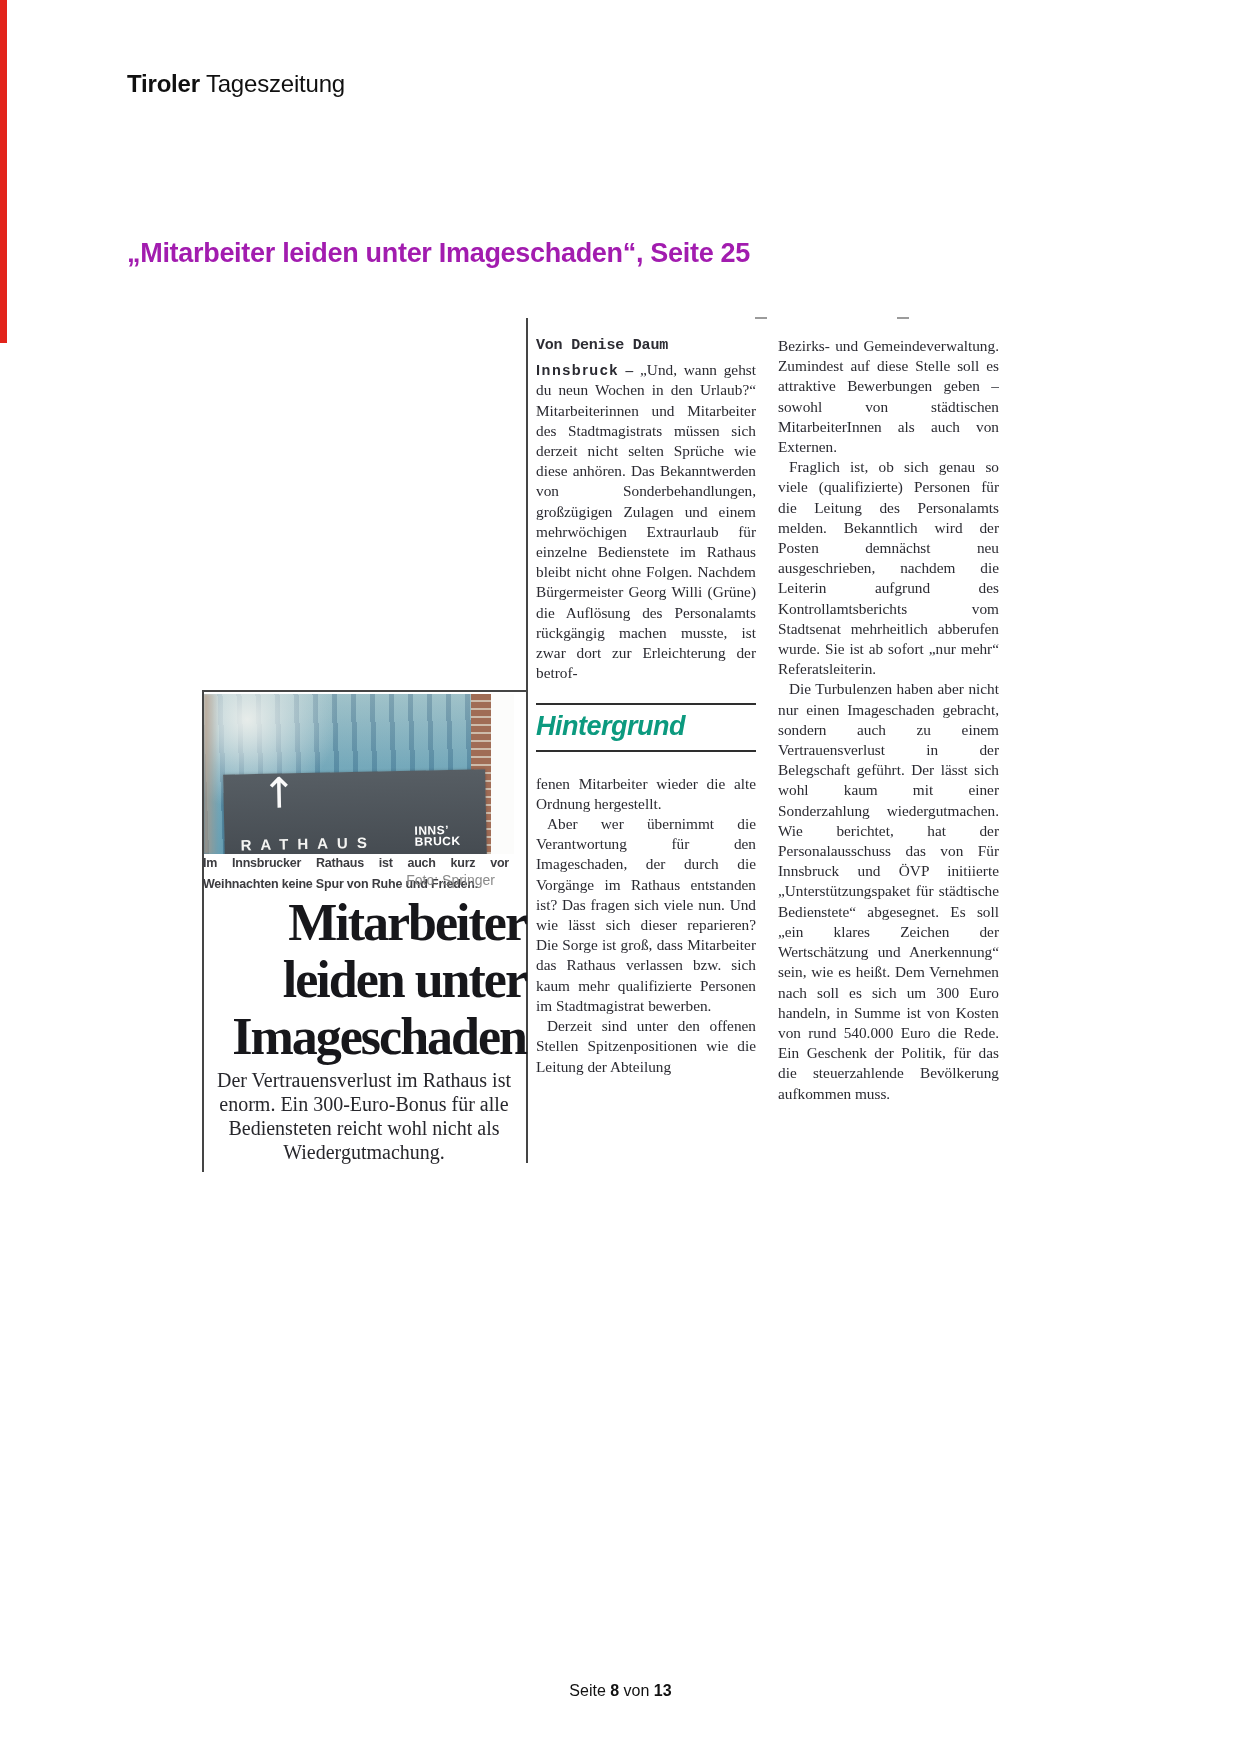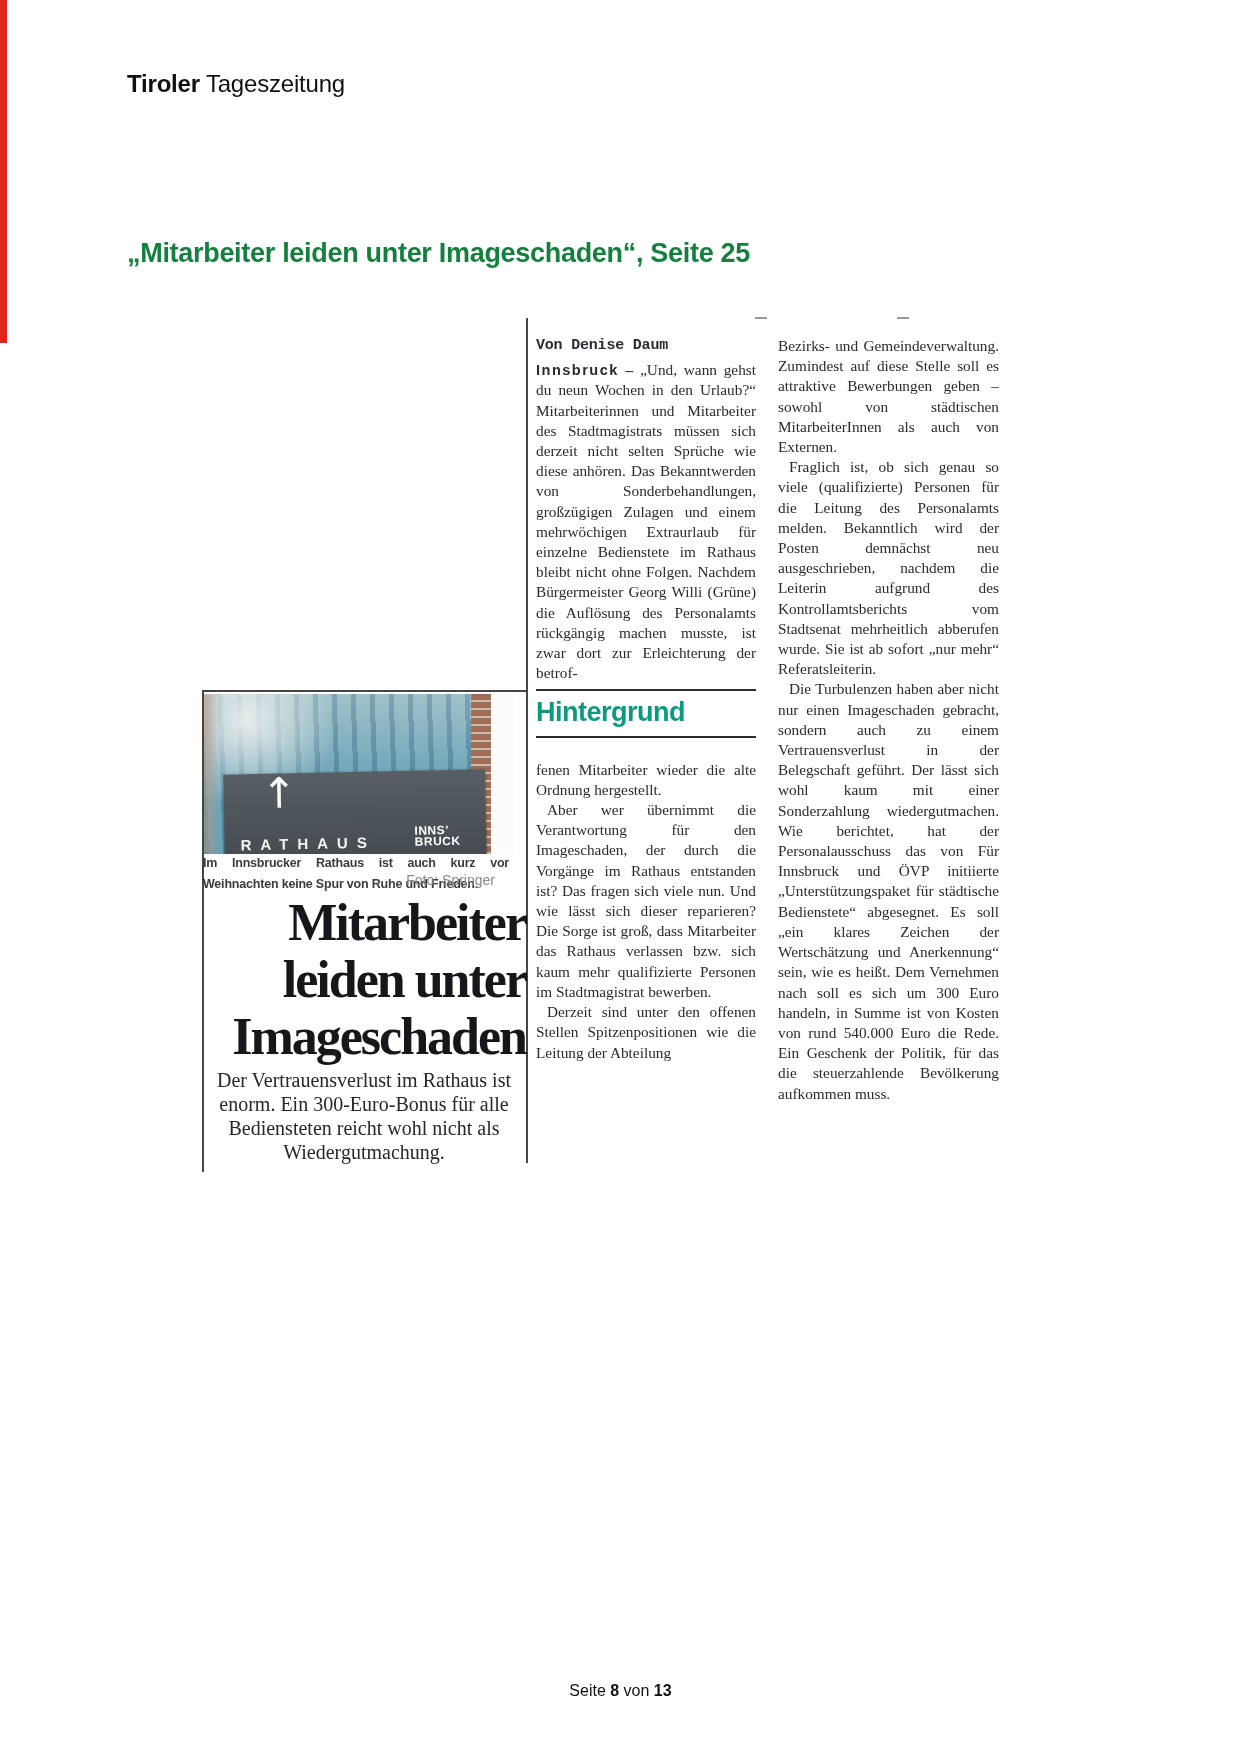--- a/index.html
+++ b/index.html
@@ -7,21 +7,21 @@
         font-family:"Liberation Sans",sans-serif;color:#1a1a1a;}
 
   
   .red-bar{position:absolute;left:0;top:0;width:7px;height:343px;background:#e2241b;}
 
   
   .masthead{position:absolute;left:127px;top:70px;font-size:24px;color:#101010;letter-spacing:-0.2px;}
   .masthead .bold{font-weight:bold;}
 
   
-  .clip-ref{position:absolute;left:127px;top:238px;font-size:27px;font-weight:bold;color:#15803d;letter-spacing:-0.3px;}
+  .clip-ref{position:absolute;left:127px;top:238px;font-size:27px;font-weight:bold;color:#a21caf;letter-spacing:-0.3px;}
 
   
   .dash{position:absolute;width:12px;height:2px;background:#9b9b9b;}
   .rule-v{position:absolute;background:#454545;width:2px;}
   .rule-h{position:absolute;background:#454545;height:2px;}
 
   
   .photo{position:absolute;left:204px;top:694px;width:310px;height:160px;overflow:hidden;
          background-color:#79abbc;
          background-image:
@@ -64,22 +64,22 @@
   .col-2{left:778px;width:221px;}
   .byline{font-family:Liberation Mono, monospace;font-weight:bold;font-size:15px;color:#2c2c33;
           letter-spacing:-0.2px;text-align:left;}
   .col p{margin:0;}
   .col p.first{margin-top:4px;}
   .col p.ind{text-indent:11px;}
   .lead-in{font-family:"Liberation Sans",sans-serif;font-weight:bold;font-size:14.5px;letter-spacing:1.5px;}
   .lead-dash{font-weight:bold;}
 
   
-  .hintergrund{margin:6px 0 22px 0;border-top:2px solid #2e2e2e;border-bottom:2px solid #2e2e2e;
-               padding:11px 0 13px 0;}
+  .hintergrund{margin:20px 0 22px 0;border-top:2px solid #2e2e2e;border-bottom:2px solid #2e2e2e;
+               padding:11px 0 13px 0;font-style:italic;}
   .hintergrund .hg{font-family:"Liberation Sans",sans-serif;font-weight:bold;font-size:27px;
                letter-spacing:-0.5px;color:#0c9a7f;text-align:left;}
 
   
   .footer{position:absolute;left:0;right:0;top:1682px;text-align:center;font-size:16px;color:#111;}
   .footer b{font-weight:bold;}
 </style>
 </head>
 <body>
 

